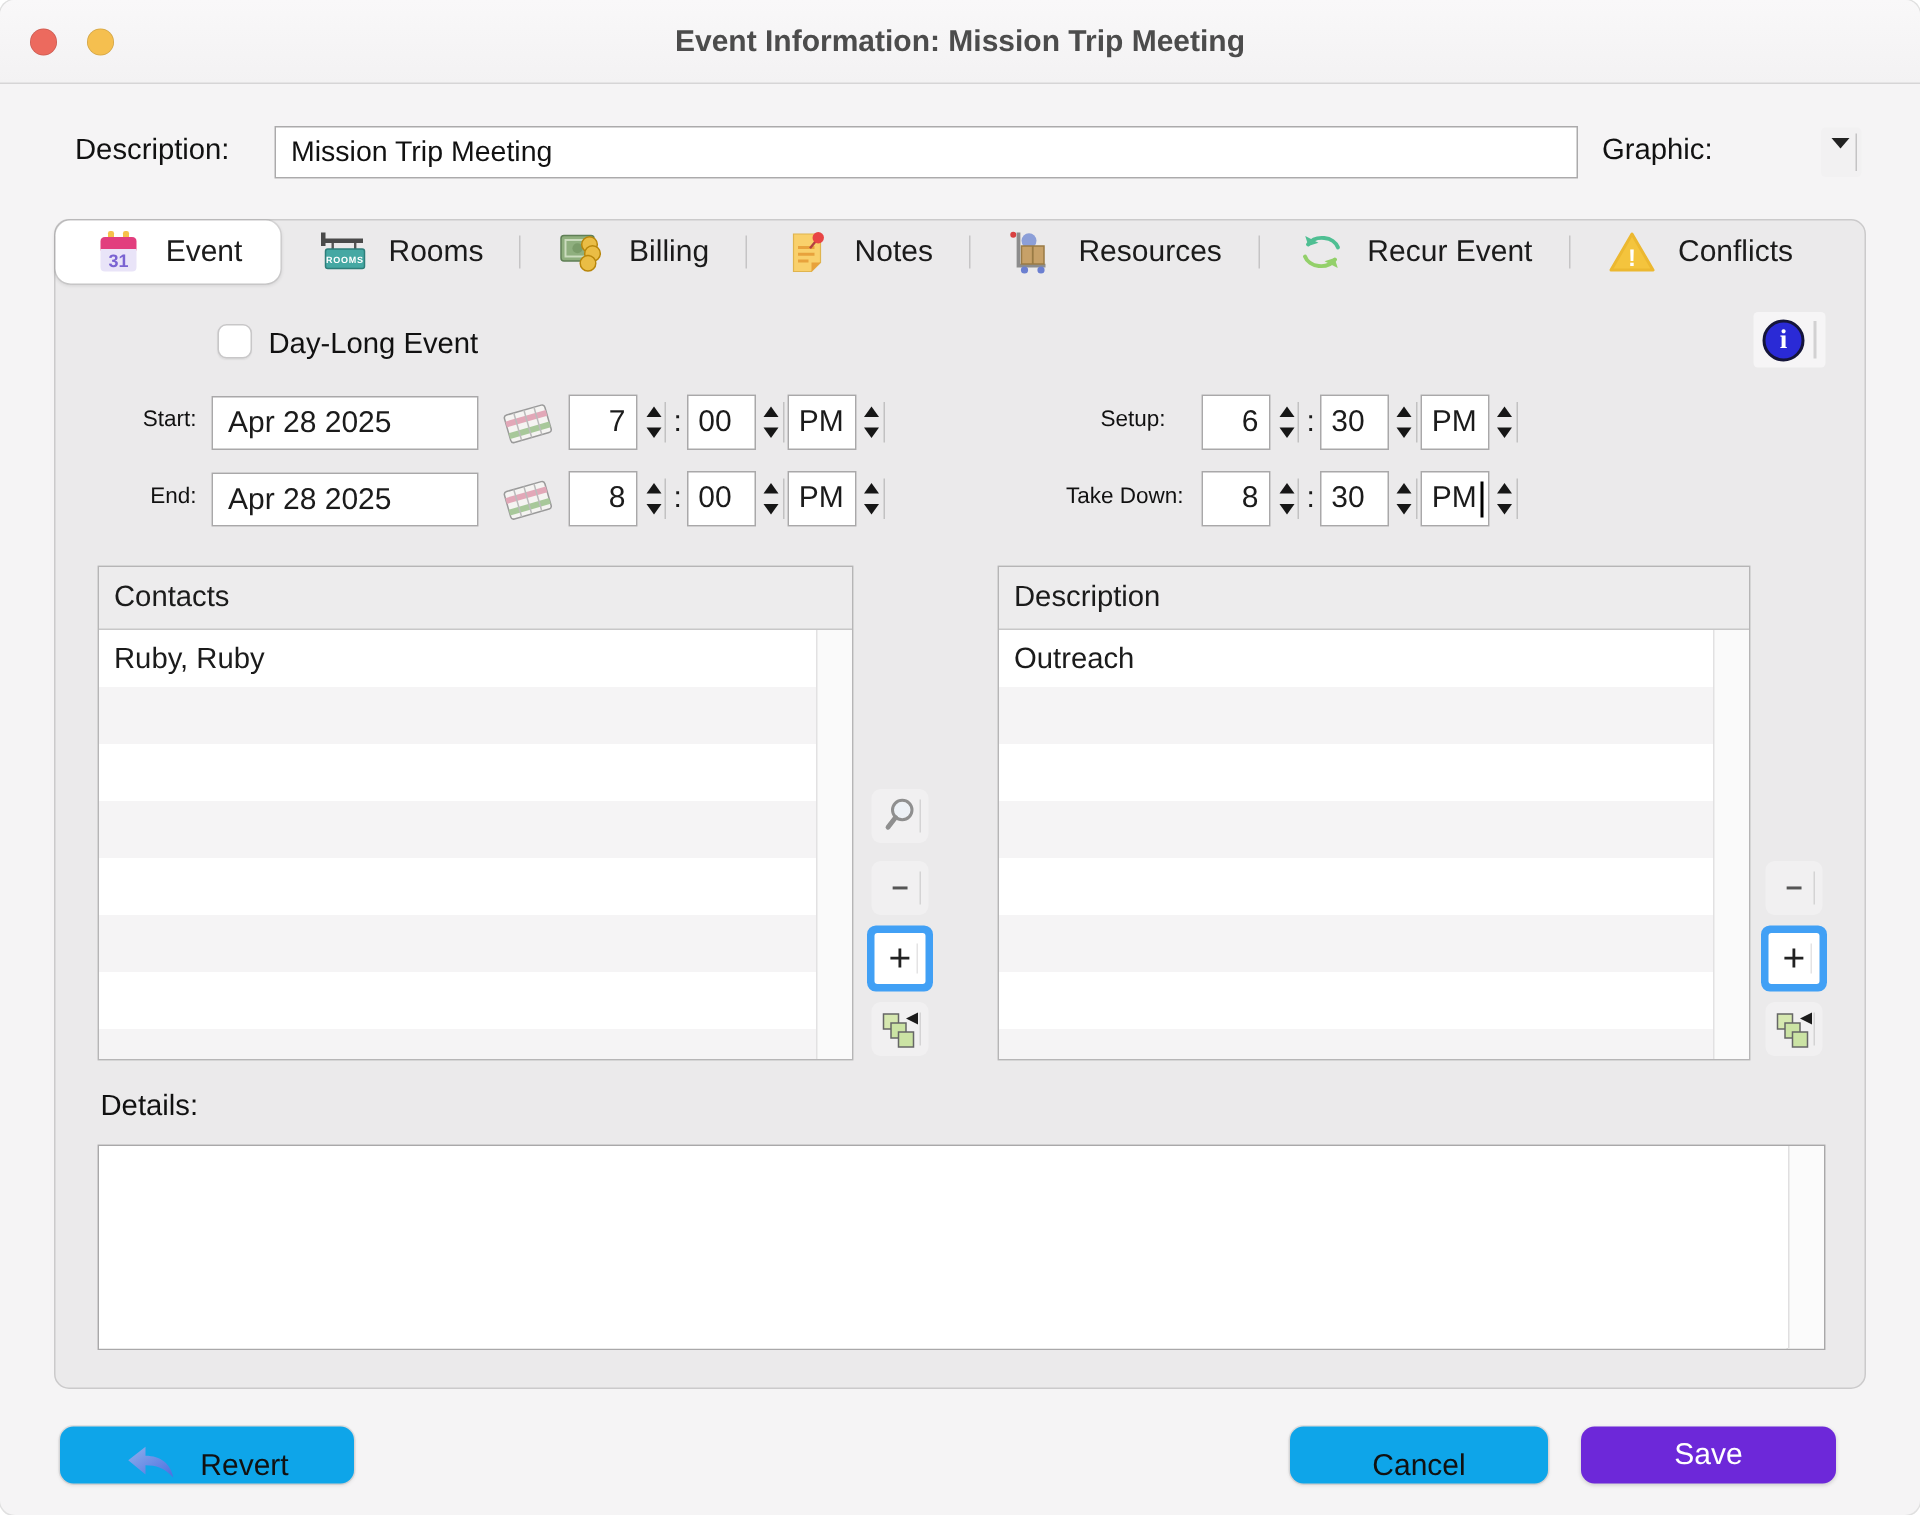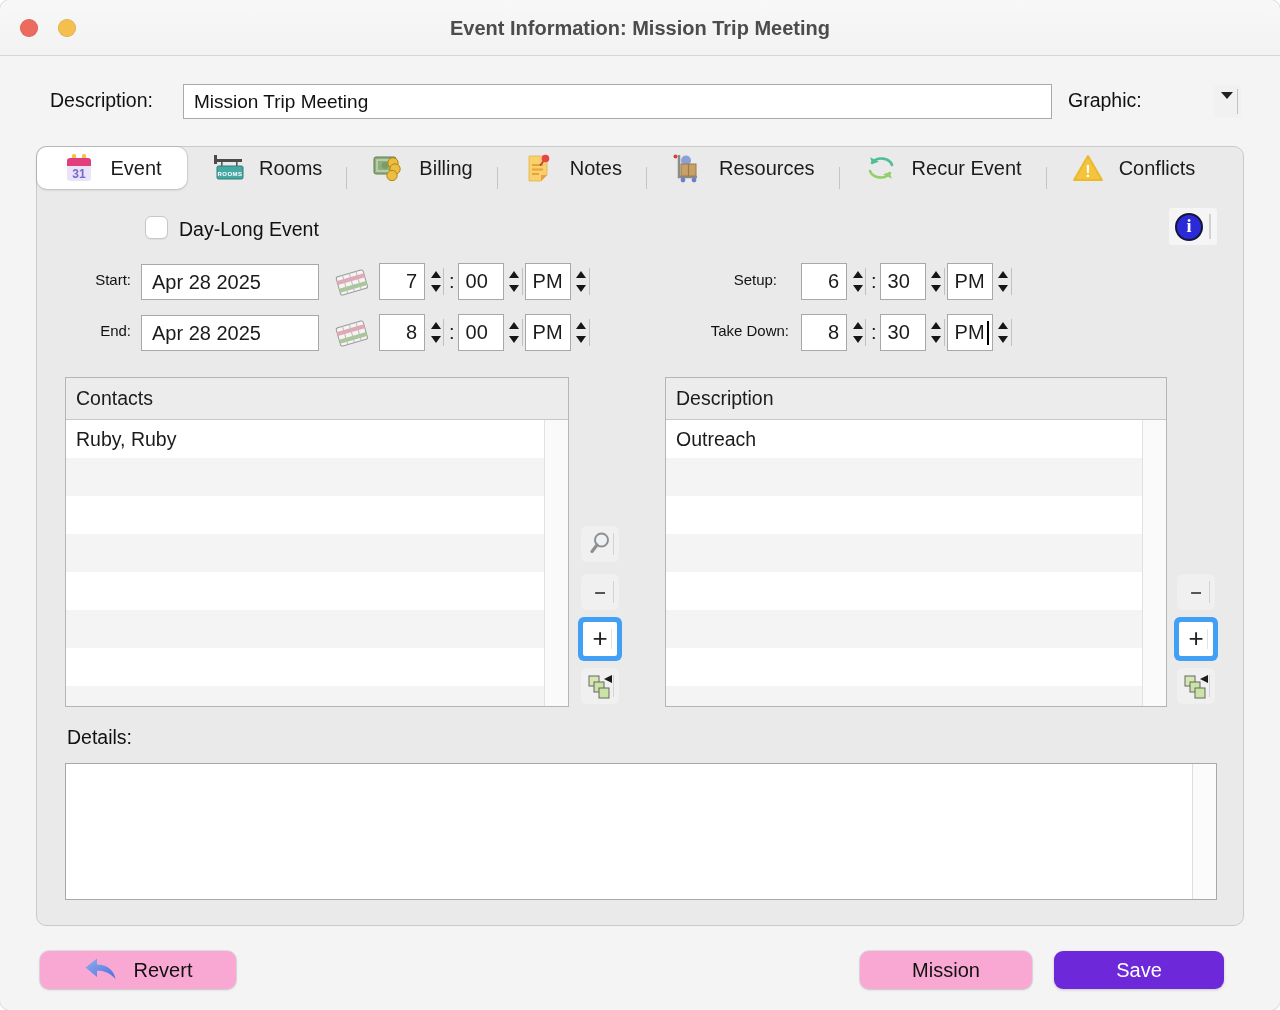--- a/index.html
+++ b/index.html
@@ -25,21 +25,21 @@
                  background:#F2F1F2; border-radius:3px; cursor:default; }
   .graphic-btn .tri { position:absolute; left:7px; top:7px; width:0; height:0;
                       border-left:6px solid transparent; border-right:6px solid transparent;
                       border-top:7px solid #222; }
   .graphic-btn::after { content:""; position:absolute; right:3px; top:4px; bottom:4px;
                         width:1px; background:#C4C3C4; }
 
   
   .panel { position:absolute; left:36px; top:146px; width:1208px; height:780px;
            background:#EBEAEB; border:1px solid #CBCACB; border-radius:10px; }
-  .tabstrip { position:absolute; left:0; top:0; right:0; height:42px; display:flex; align-items:flex-end; }
+  .tabstrip { position:absolute; left:0; top:0; right:0; height:42px; display:flex; align-items:center; }
   .tab { display:flex; align-items:center; gap:14px; padding:0 24px; height:42px; font-size:20px; }
   .tab.sel { width:150px; padding:0 12px; justify-content:center; background:#fff; border-radius:10px;
              box-shadow:0 0 0 1px rgba(0,0,0,.07), 0 1px 3px rgba(0,0,0,.14); }
   .tabdiv { width:1px; height:22px; background:#C5C4C5; }
   .ticon { width:34px; height:30px; flex:none; display:flex; align-items:center; justify-content:center; }
 
   
   .checkbox { position:absolute; left:108px; top:69px; width:23px; height:23px; background:#fff;
               border:1px solid #C8C7C8; border-radius:6px; box-shadow:0 1px 1px rgba(0,0,0,.06); }
 
@@ -94,21 +94,21 @@
   .details-box { position:absolute; left:28px; top:616px; width:1152px; height:137px; background:#fff;
                  border:1px solid #A9A8A9; }
   .details-box textarea { position:absolute; left:0; top:0; width:calc(100% - 25px); height:100%;
                           border:none; resize:none; outline:none; font-family:"Liberation Sans",sans-serif;
                           font-size:19px; padding:6px 8px; }
   .dtrack { position:absolute; right:0; top:0; bottom:0; width:24px; background:#FBFBFB; border-left:1px solid #E0DFE0; }
 
   
   .fbtn { position:absolute; top:951px; height:38px; border-radius:9px; display:flex; align-items:center;
           justify-content:center; font-size:20px; gap:16px; }
-  .fbtn.white { background:#f9a8d4; box-shadow:0 0 0 1px rgba(0,0,0,.08), 0 1px 3px rgba(0,0,0,.12); color:#111; }
+  .fbtn.white { background:#0ea5e9; box-shadow:0 0 0 1px rgba(0,0,0,.08), 0 1px 3px rgba(0,0,0,.12); color:#111;align-items:flex-end; }
   .fbtn.blue { background:#6d28d9; color:#fff; box-shadow:0 1px 3px rgba(0,0,0,.18); }
 </style>
 </head>
 <body>
 
 <div class="win">
 
   <div class="titlebar">
     <span class="tl red"></span>
     <span class="tl yel"></span>
@@ -425,19 +425,19 @@
         <linearGradient id="rg" x1="0" y1="0" x2="1" y2="1">
           <stop offset="0" stop-color="#8FB0EC"></stop>
             <stop offset="1" stop-color="#4B6EE0"></stop>
         </linearGradient>
       </defs>
       <path d="M13 1.5 L13 7.5 C23 7.5 30 13 31.5 22 C25.5 15.5 20 13.8 13 13.8 L13 20 L1.5 10.5 Z" fill="url(#rg)"></path>
     </svg>
     <span>Revert</span>
   </div>
   <div class="fbtn white" style="left:860px; width:172px;">
-    <span>Mission</span>
+    <span>Cancel</span>
   </div>
   <div class="fbtn blue" style="left:1054px; width:170px;">
     <span>Save</span>
   </div>
 
 </div>
 
 </body></html>

